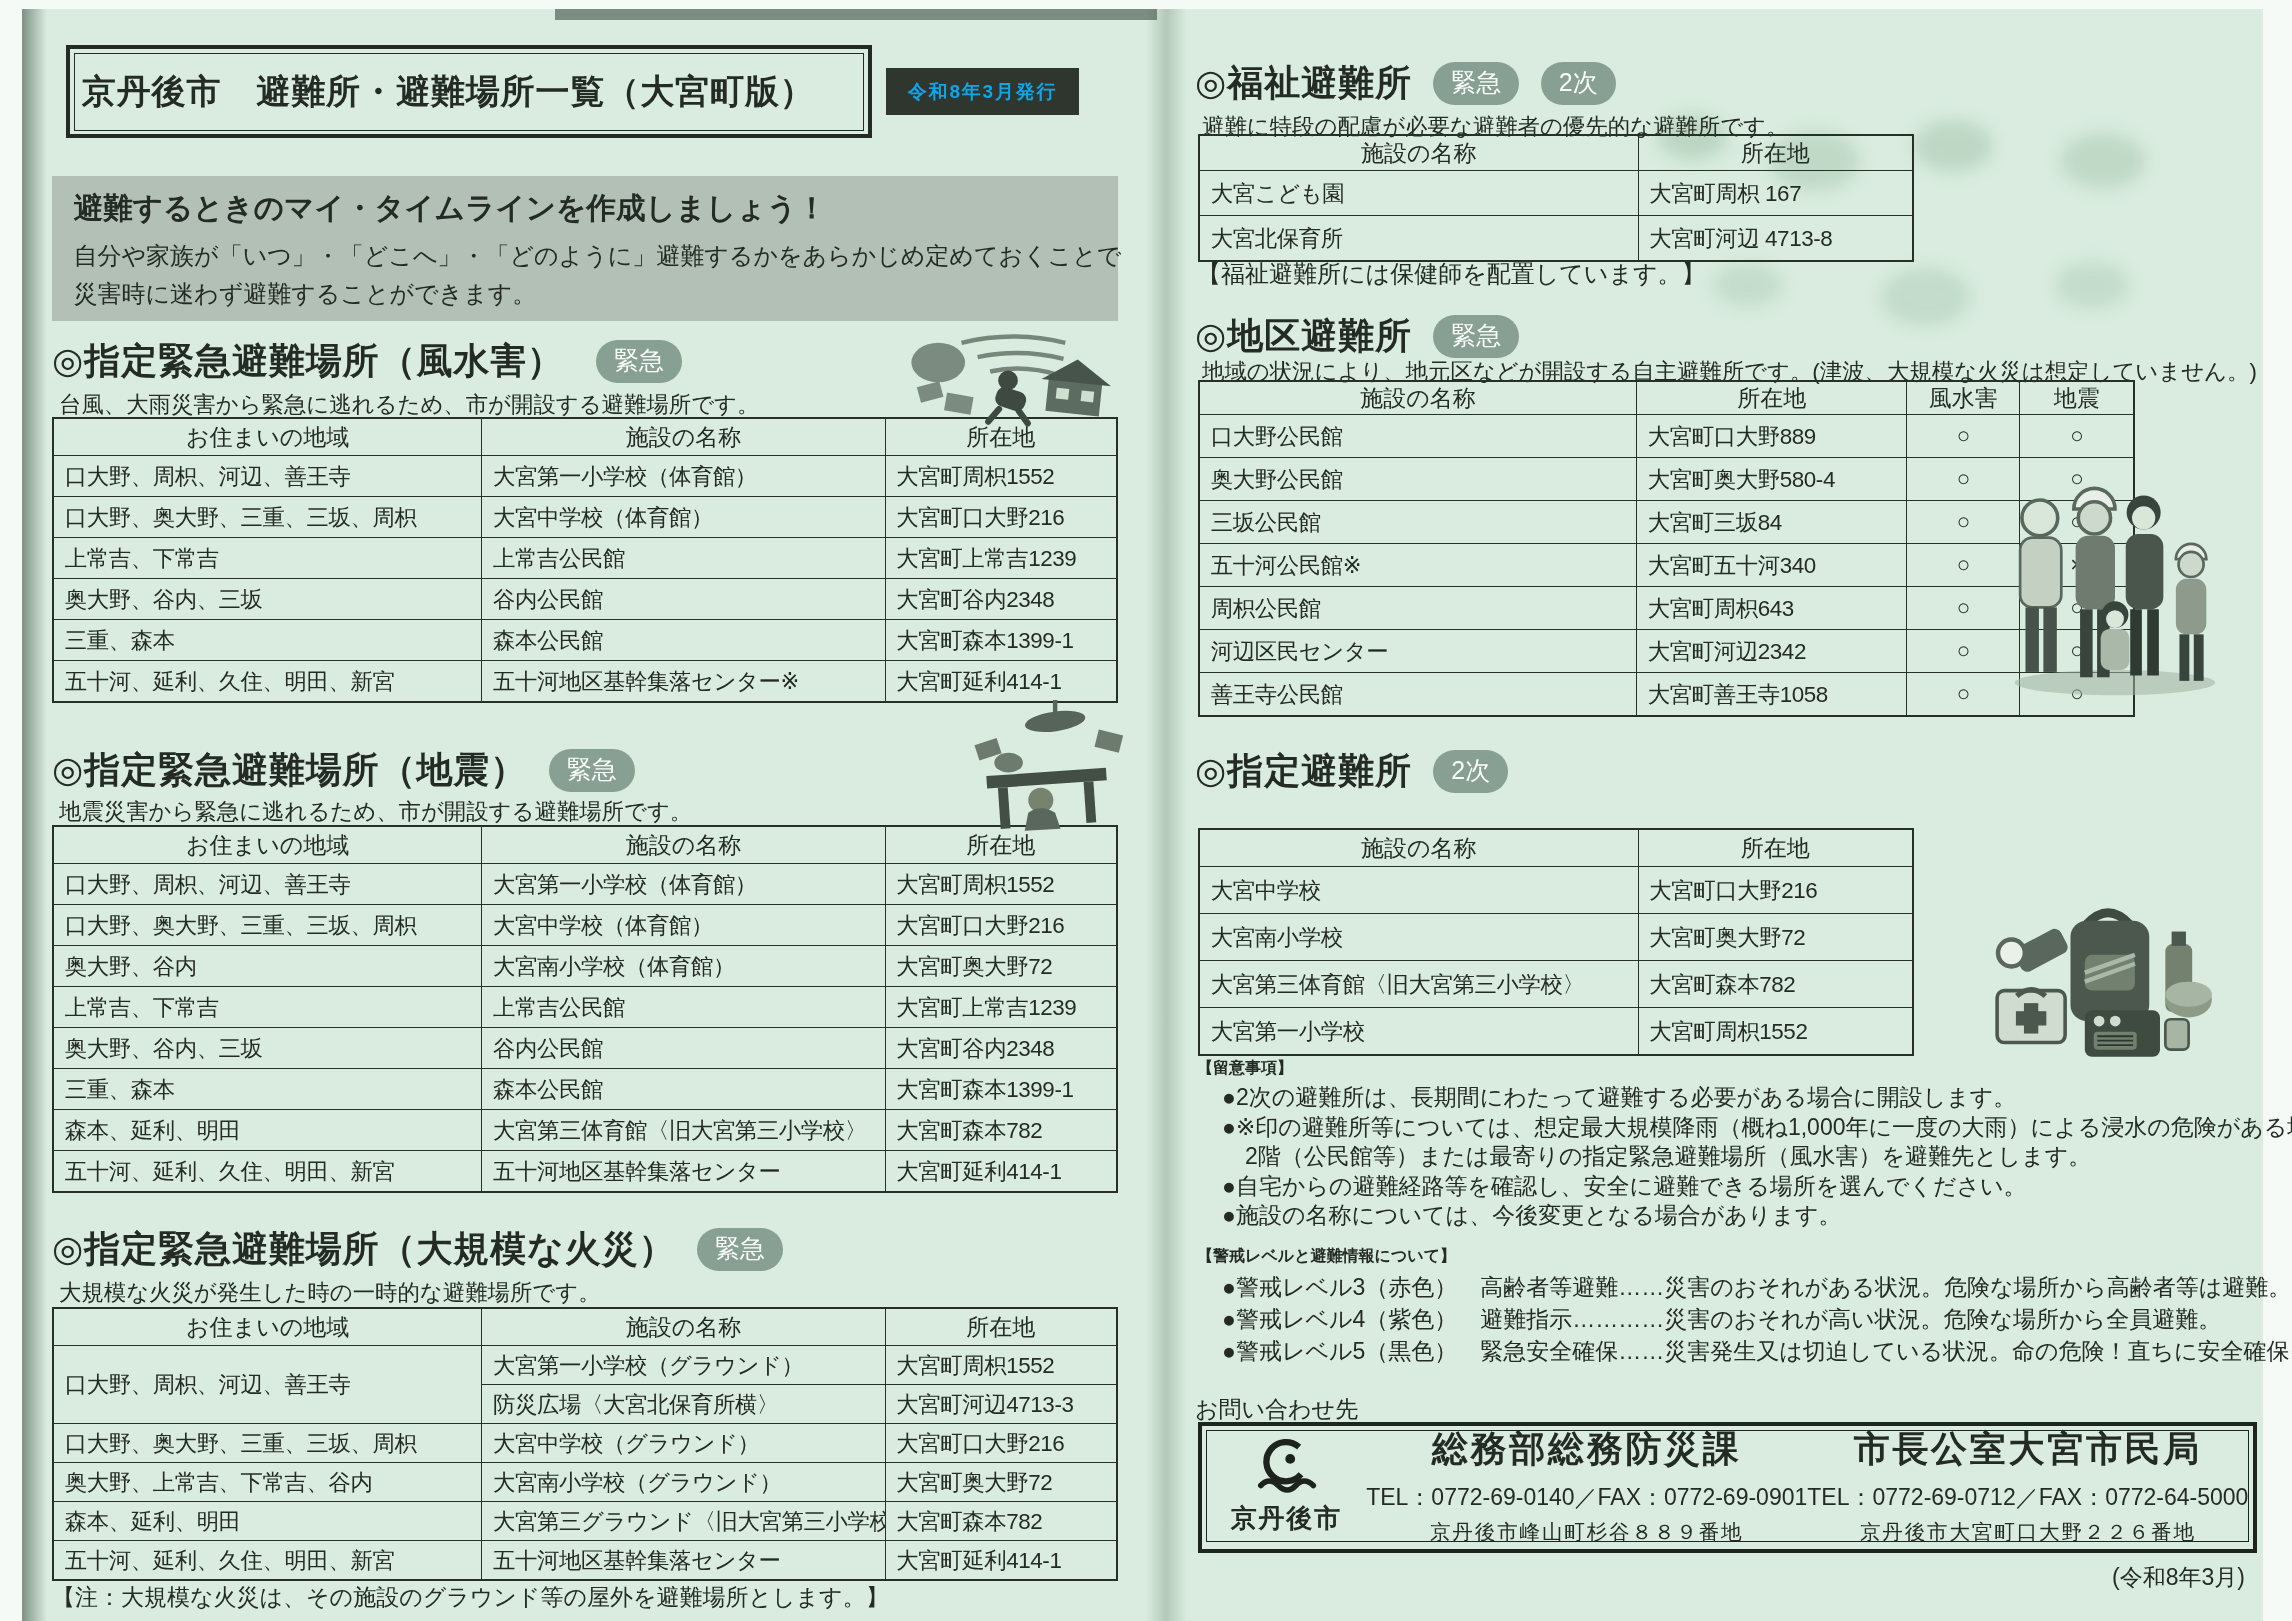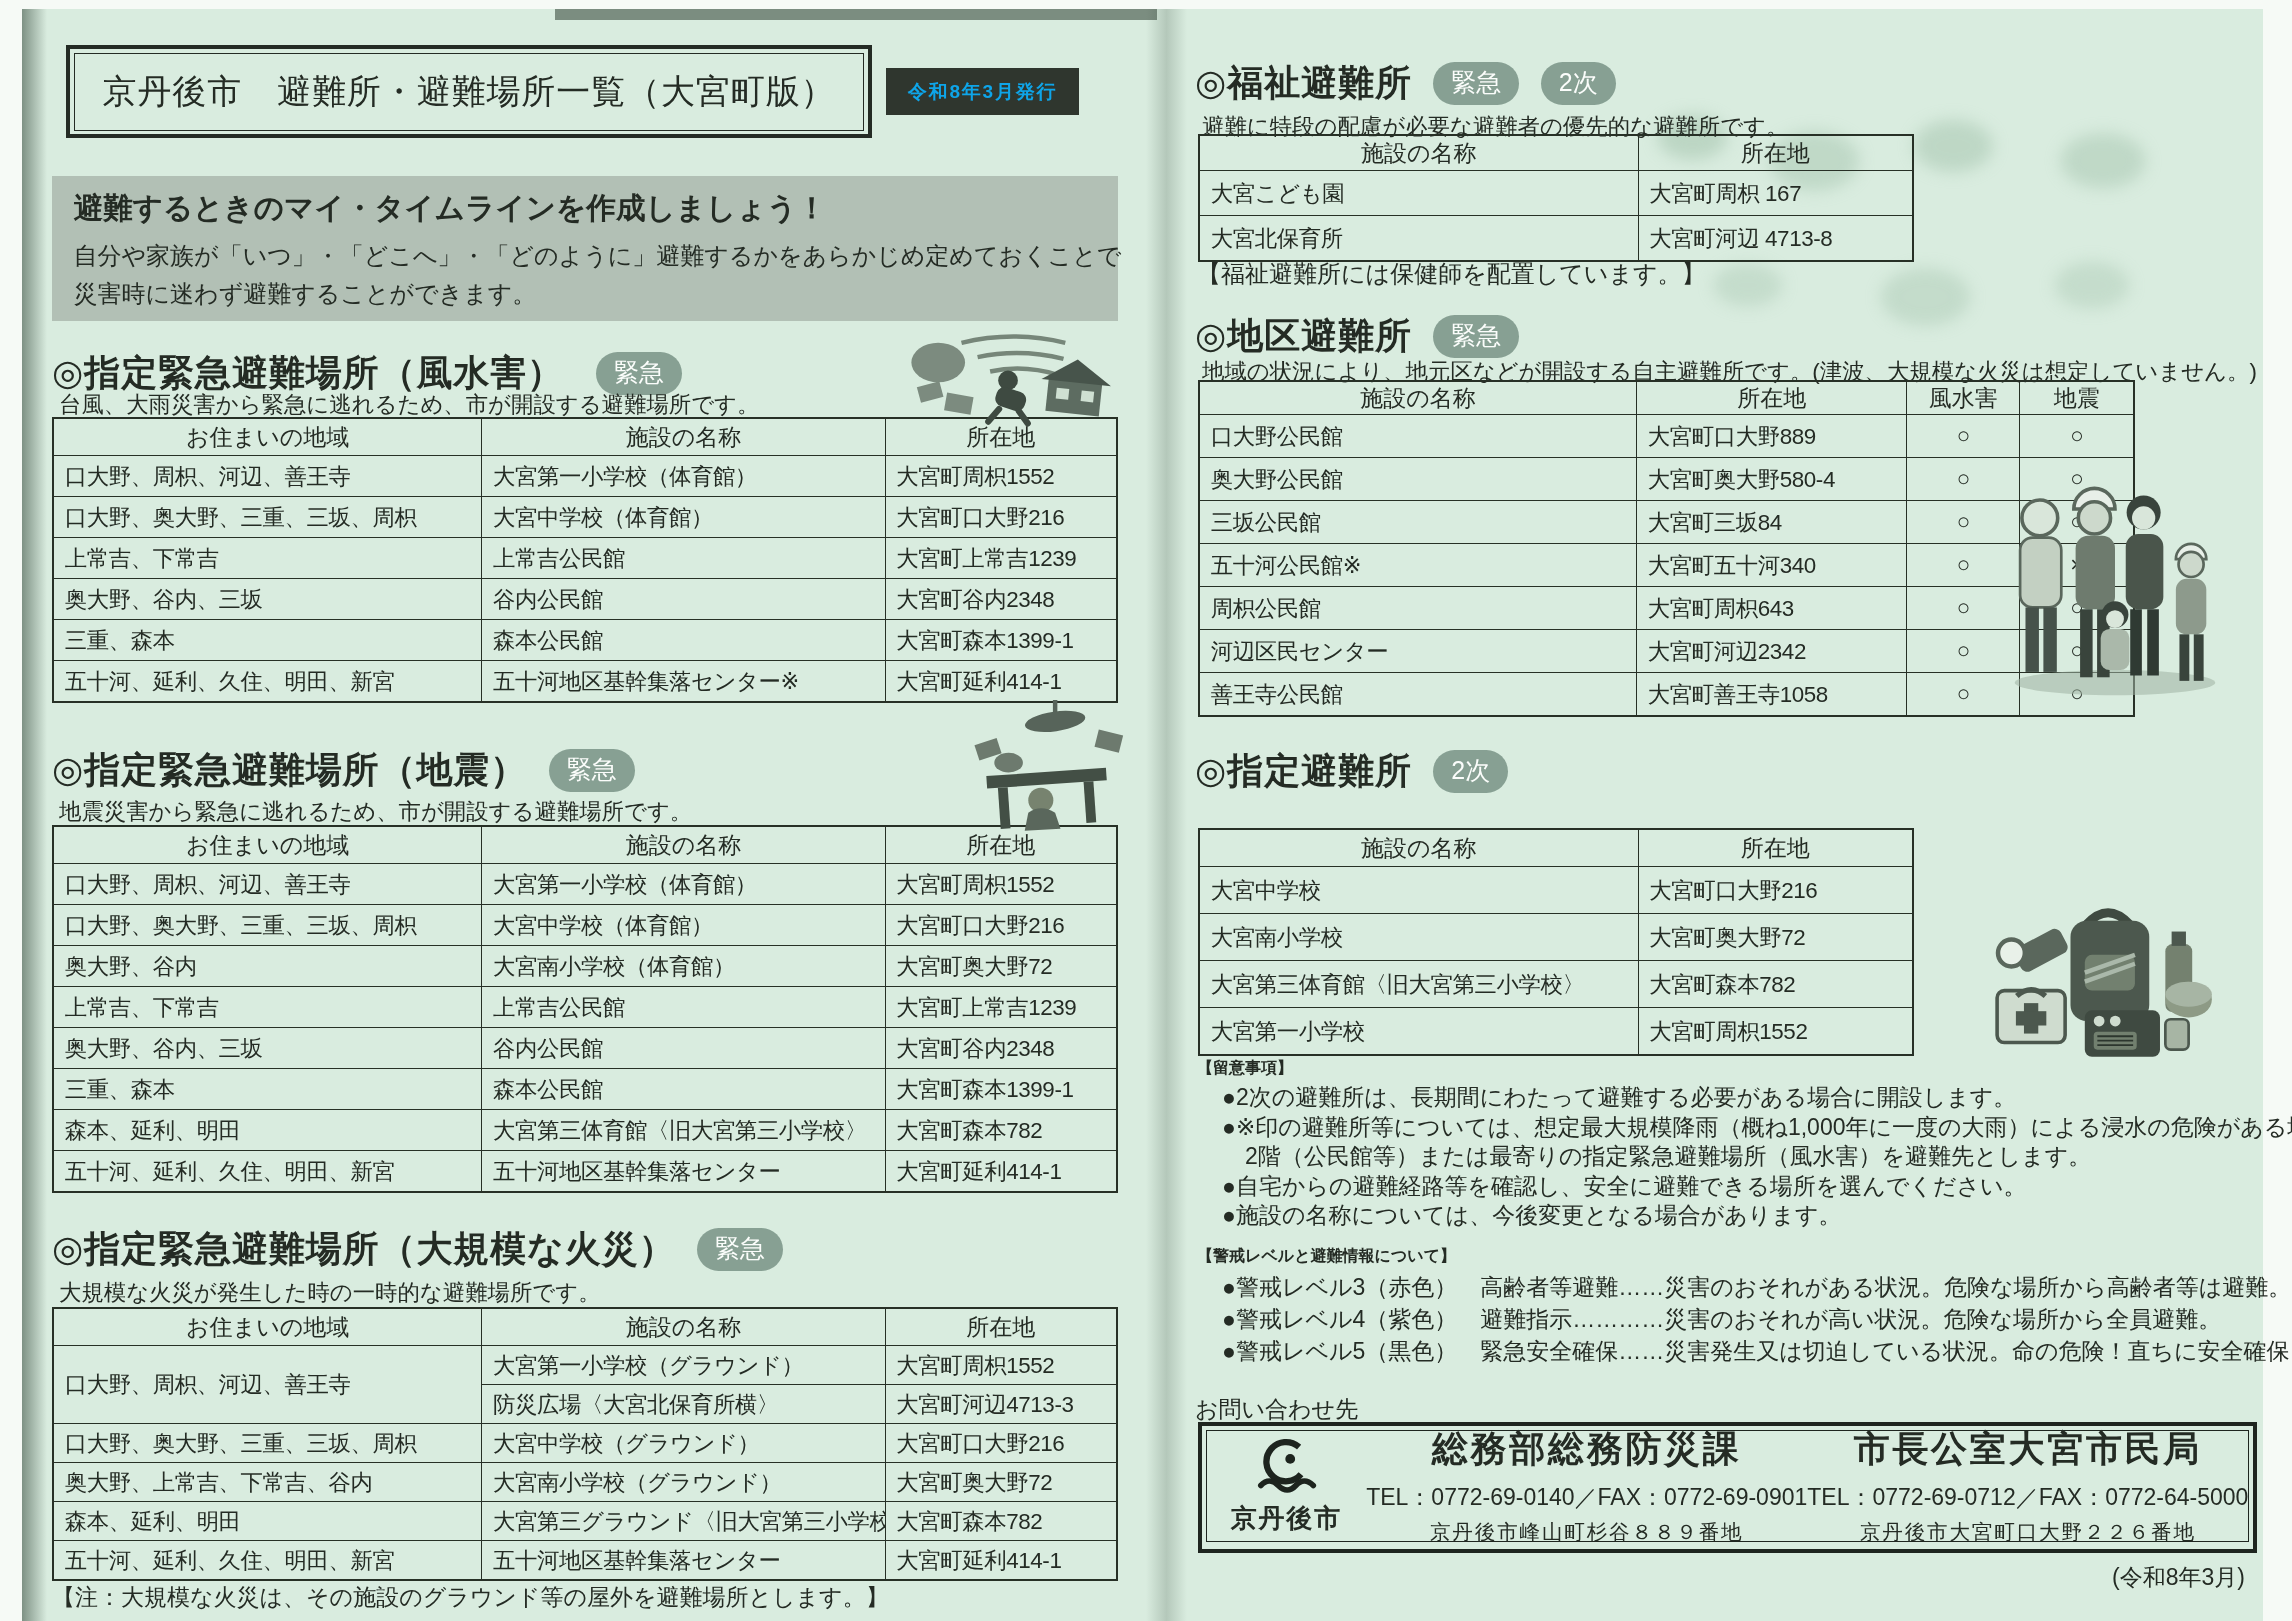--- a/index.html
+++ b/index.html
@@ -17,38 +17,38 @@
       radial-gradient(81px 54px at 30% 30%, rgba(150,185,160,.75) 55%, transparent 56%),
       radial-gradient(72px 47px at 55% 25%, rgba(150,185,160,.8) 55%, transparent 56%),
       radial-gradient(77px 50px at 82% 30%, rgba(150,185,160,.75) 55%, transparent 56%),
       radial-gradient(63px 39px at 18% 72%, rgba(150,185,160,.6) 55%, transparent 56%),
       radial-gradient(81px 52px at 50% 76%, rgba(150,185,160,.65) 55%, transparent 56%),
       radial-gradient(68px 43px at 80% 72%, rgba(150,185,160,.6) 55%, transparent 56%);}
 
   
   #title-row{position:absolute;left:66px;top:45px;width:1050px;display:flex;align-items:center;gap:14.3px;}
   .title-box{width:806px;box-sizing:border-box;border:4.5px solid var(--ink,#222921);background:var(--paper,#dff0e5);padding:3.6px;}
-  .title-box-inner{border:1.8px solid var(--ink,#222921);padding:15px 7.2px;text-align:center;
-    font-size:34px;font-weight:400;letter-spacing:0.9px;white-space:nowrap;}
+  .title-box-inner{border:1.8px solid var(--ink,#222921);padding:15px 7.2px;text-align:left;
+    font-size:34px;font-weight:700;letter-spacing:0.9px;white-space:nowrap;}
   .pub-badge{background:var(--badge_dark,#2f362e);color:#0ea5e9;font-size:19px;font-weight:600;
     padding:10.7px 21.5px;letter-spacing:1.8px;white-space:nowrap;}
 
   
   #banner{position:absolute;left:52px;top:176px;width:1066px;height:145px;background:var(--band,#b2c0b5);
     box-sizing:border-box;padding:11.6px 21.5px;}
   .banner-heading{font-size:29.6px;font-weight:700;margin:0 0 8px 0;white-space:nowrap;}
   .banner-line{font-size:24px;line-height:1.58;white-space:nowrap;}
 
   
   .sec-head{position:absolute;display:flex;align-items:center;gap:21.5px;}
   .sec-title{font-size:36px;font-weight:700;letter-spacing:0.9px;white-space:nowrap;}
   .pill{background:var(--pill,#87a093);color:#fbfdfb;font-size:25px;padding:3.6px 18px 6.3px;border-radius:25px;white-space:nowrap;}
   .sec-intro{position:absolute;font-size:22.4px;white-space:nowrap;}
 
-  #head-windflood{left:52px;top:349px;gap:32px;}
+  #head-windflood{left:52px;top:337px;gap:32px;}
   #intro-windflood{left:59px;top:389px;}
   #head-earthquake{left:52px;top:746px;}
   #intro-earthquake{left:59px;top:796px;}
   #head-fire{left:52px;top:1225px;justify-content:flex-end;}
   #intro-fire{left:59px;top:1277px;}
   #head-welfare{left:1195px;top:59px;}
   #intro-welfare{left:1202px;top:111px;}
   #head-district{left:1195px;top:312px;}
   #intro-district{left:1202px;top:356px;}
   #head-designated{left:1195px;top:747px;}

